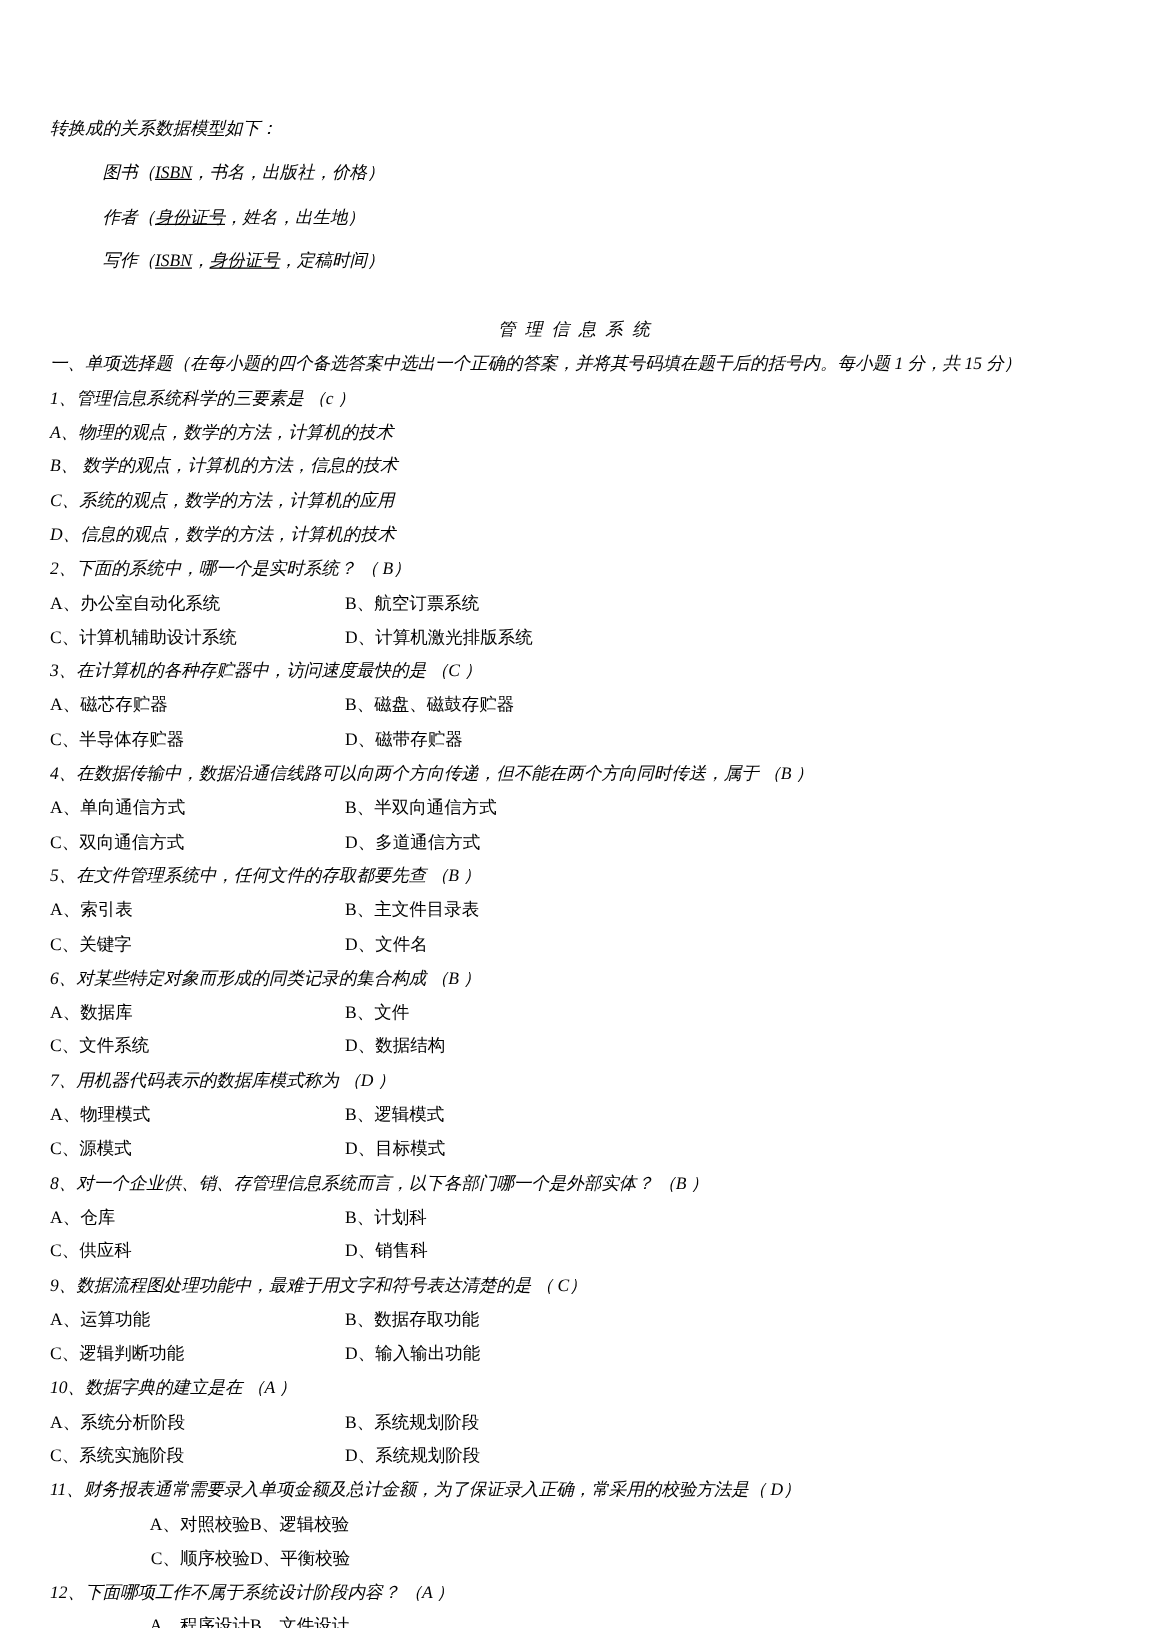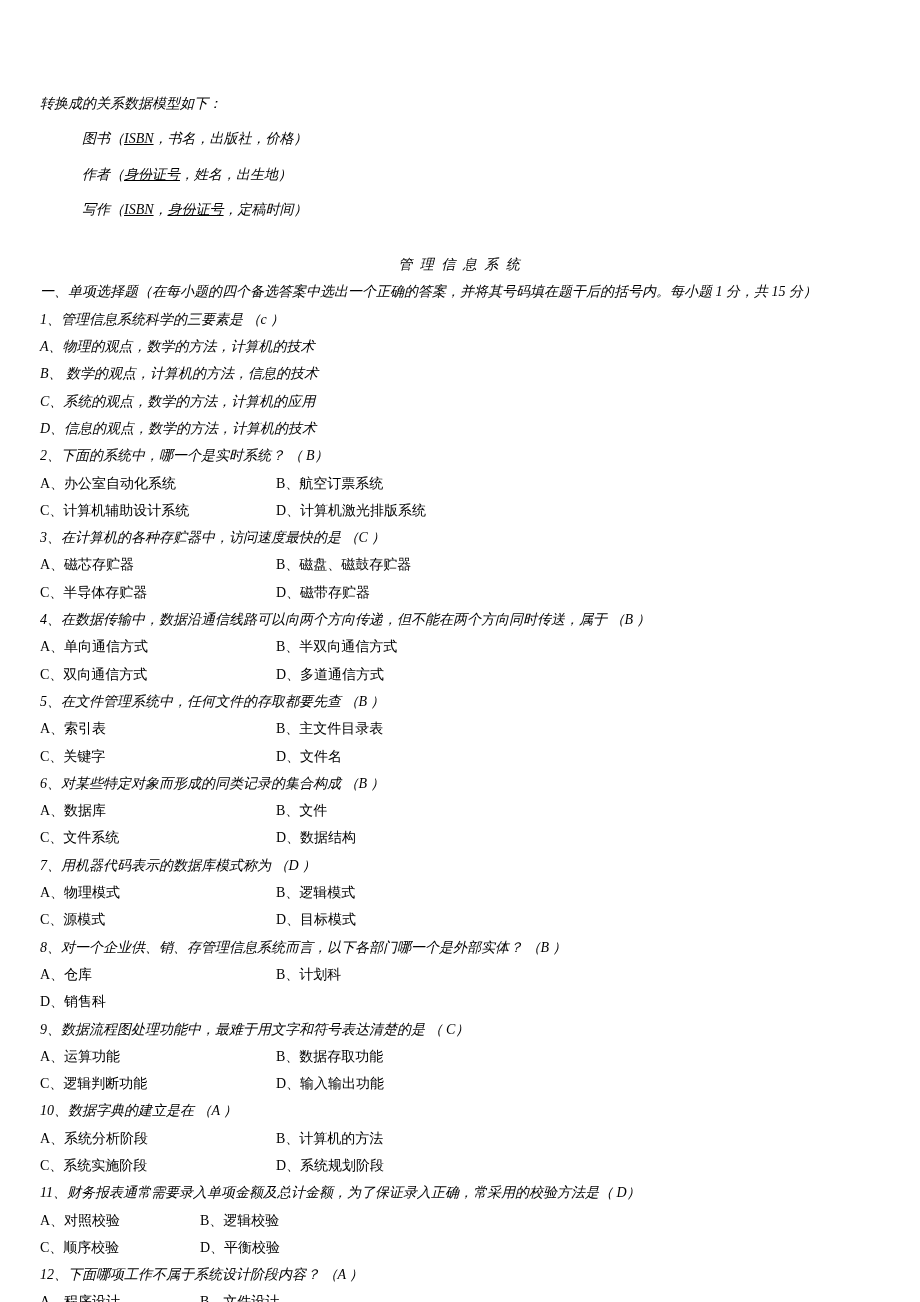--- a/index.html
+++ b/index.html
@@ -15,21 +15,21 @@
   }
   .line { white-space: pre; font-style: italic; }
   .indent { padding-left: 42px; }
   .u { text-decoration: underline; margin-top: 27px; }
   .section-gap { height: 28px; }
   .small-gap { height: 8px; }
   .spaced { letter-spacing: 2px; text-align: center; }
   .opt-row { display: flex; }
   .opt-a { width: 236px; }
   .opt-b { }
-  .opt-row-narrow { display: flex; }
+  .opt-row-narrow { display: flex; text-align: right; }
   .opt-a-n { width: 160px; }
 </style>
 </head>
 <body>
 
 <div class="line">转换成的关系数据模型如下：</div>
 <div class="small-gap"></div>
 
 <div class="line indent"><span>图书（</span><span class="u">ISBN</span><span>，书名，出版社，价格）</span></div>
 <div class="small-gap"></div>
@@ -109,37 +109,38 @@
     <div class="opt-a">C、源模式</div>
     <div class="opt-b">D、目标模式</div>
   </div>
 
 <div class="line">8、对一个企业供、销、存管理信息系统而言，以下各部门哪一个是外部实体？ （B ）</div>
 <div class="opt-row">
     <div class="opt-a">A、仓库</div>
     <div class="opt-b">B、计划科</div>
   </div>
 <div class="opt-row">
+    <div class="opt-a">C、供应科</div>
     <div class="opt-b">D、销售科</div>
   </div>
 
 <div class="line">9、数据流程图处理功能中，最难于用文字和符号表达清楚的是 （ C）</div>
 <div class="opt-row">
     <div class="opt-a">A、运算功能</div>
     <div class="opt-b">B、数据存取功能</div>
   </div>
 <div class="opt-row">
     <div class="opt-a">C、逻辑判断功能</div>
     <div class="opt-b">D、输入输出功能</div>
   </div>
 
 <div class="line">10、数据字典的建立是在 （A ）</div>
 <div class="opt-row">
     <div class="opt-a">A、系统分析阶段</div>
-    <div class="opt-b">B、计算机的方法</div>
+    <div class="opt-b">B、系统规划阶段</div>
   </div>
 <div class="opt-row">
     <div class="opt-a">C、系统实施阶段</div>
     <div class="opt-b">D、系统规划阶段</div>
   </div>
 
 <div class="line">11、财务报表通常需要录入单项金额及总计金额，为了保证录入正确，常采用的校验方法是（ D）</div>
 <div class="opt-row-narrow">
     <div class="opt-a-n">A、对照校验</div>
     <div>B、逻辑校验</div>

